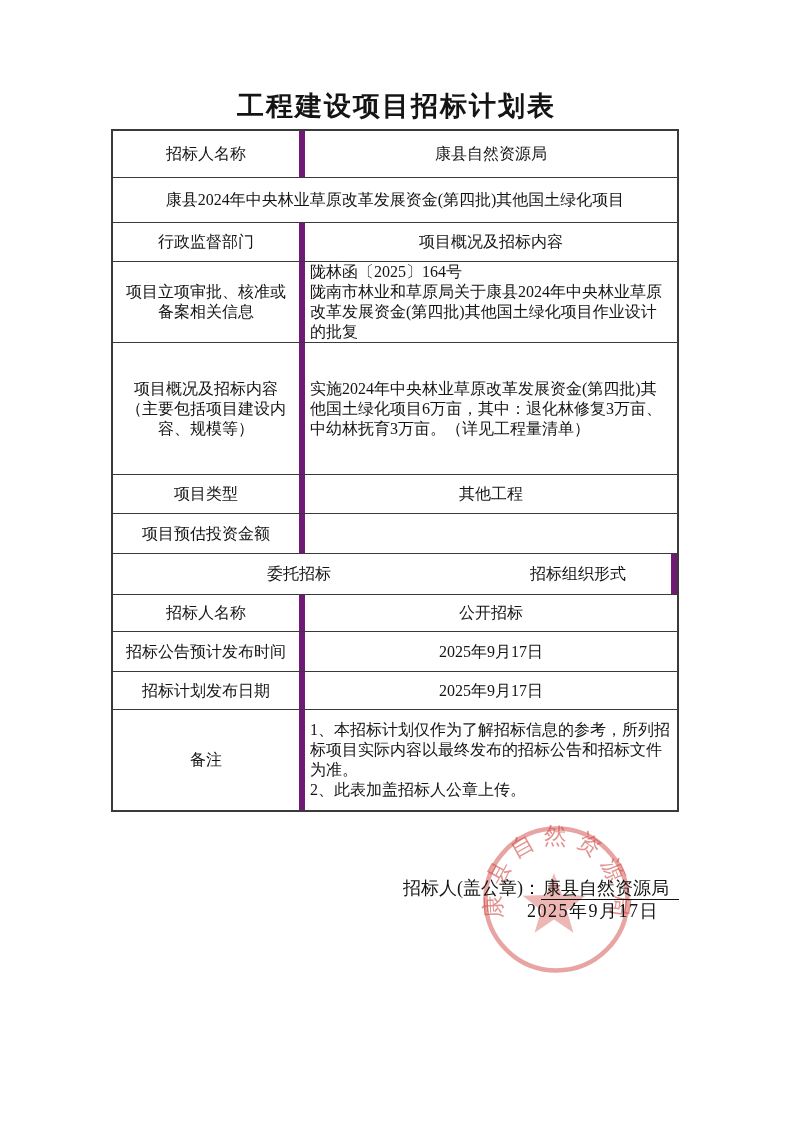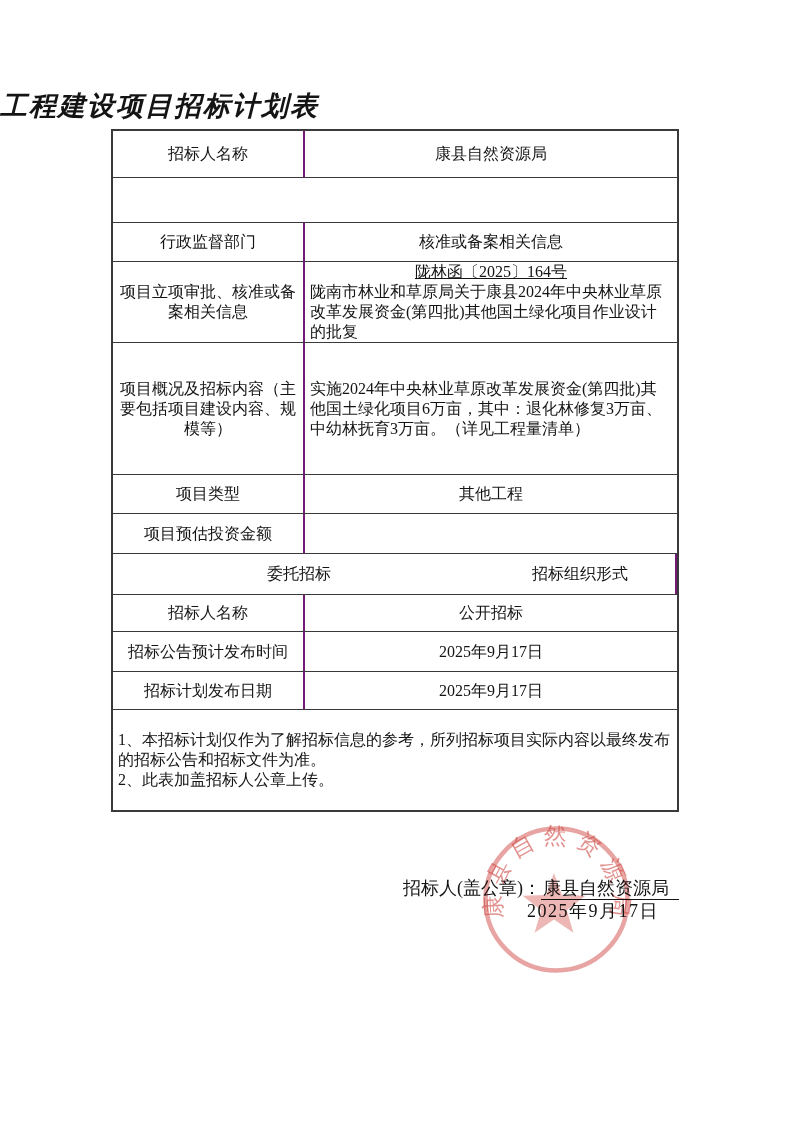--- a/index.html
+++ b/index.html
@@ -6,45 +6,45 @@
   .page{
     position:relative;
     width:793px;height:1121px;
     background:#ffffff;
     font-family:"Liberation Serif","DejaVu Serif",serif;
     color:#141414;
     overflow:hidden;
   }
   .title{
     position:absolute;top:88px;left:0;width:100%;
-    margin:0;
-    font-size:27px;font-weight:bold;letter-spacing:2px;font-style:italic;
+    margin:0;text-align:center;
+    font-size:27px;font-weight:bold;letter-spacing:2px;
   }
   .doc-table{
     position:absolute;left:111px;top:129px;width:564px;
     border:2px solid #3a3a3a;
     box-sizing:content-box;
   }
   .row{display:flex;box-sizing:border-box;border-bottom:1px solid #3a3a3a;}
   .row:last-child{border-bottom:none;}
   .cell{
     box-sizing:border-box;display:flex;align-items:center;
     font-size:16px;line-height:20px;
   }
   .label{
     width:192px;flex:0 0 192px;
-    border-right:2px solid #701a75;
+    border-right:6px solid #701a75;
     justify-content:center;text-align:center;
     padding:2px 6px;
   }
   .value{flex:1;padding:2px 5px;}
   .value.center{justify-content:center;text-align:center;}
   .value.left{text-align:left;}
   .value-inner{width:100%;}
-  .center-line{text-align:center;text-decoration:underline;}
+  .center-line{}
   .r0{height:47px}.r1{height:45px}.r2{height:39px}.r3{height:81px}
   .r4{height:132px}.r5{height:39px}.r6{height:40px}.r7{height:41px}
   .r8{height:37px}.r9{height:40px}.r10{height:38px}.r11{height:100px}
   .sign-line{
     position:absolute;top:852px;left:403px;
     font-size:18px;line-height:24px;white-space:nowrap;margin-top:24px;
   }
   .underlined{
     border-bottom:1px solid #141414;
     padding:0 10px 1px 2px;
@@ -73,25 +73,26 @@
   <h1 class="title">工程建设项目招标计划表</h1>
 
   <div class="doc-table">
 
     <div class="row r0">
       <div class="cell label">招标人名称</div>
       <div class="cell value center">康县自然资源局</div>
     </div>
 
     <div class="row r1">
+      <div class="cell value center">康县2024年中央林业草原改革发展资金(第四批)其他国土绿化项目</div>
     </div>
 
     <div class="row r2">
       <div class="cell label">行政监督部门</div>
-      <div class="cell value center">核准或备案相关信息</div>
+      <div class="cell value center">项目概况及招标内容</div>
     </div>
 
     <div class="row r3">
       <div class="cell label">项目立项审批、核准或备案相关信息</div>
       <div class="cell value left">
         <div class="value-inner">
           <div class="center-line">陇林函〔2025〕164号</div>
           <span>陇南市林业和草原局关于康县2024年中央林业草原改革发展资金(第四批)其他国土绿化项目作业设计的批复</span>
         </div>
       </div>
@@ -127,20 +128,21 @@
       <div class="cell label">招标公告预计发布时间</div>
       <div class="cell value center">2025年9月17日</div>
     </div>
 
     <div class="row r10">
       <div class="cell label">招标计划发布日期</div>
       <div class="cell value center">2025年9月17日</div>
     </div>
 
     <div class="row r11">
+      <div class="cell label">备注</div>
       <div class="cell value left">
         <div class="value-inner">
           <div>1、本招标计划仅作为了解招标信息的参考，所列招标项目实际内容以最终发布的招标公告和招标文件为准。</div>
           <div>2、此表加盖招标人公章上传。</div>
         </div>
       </div>
     </div>
 
   </div>
 

